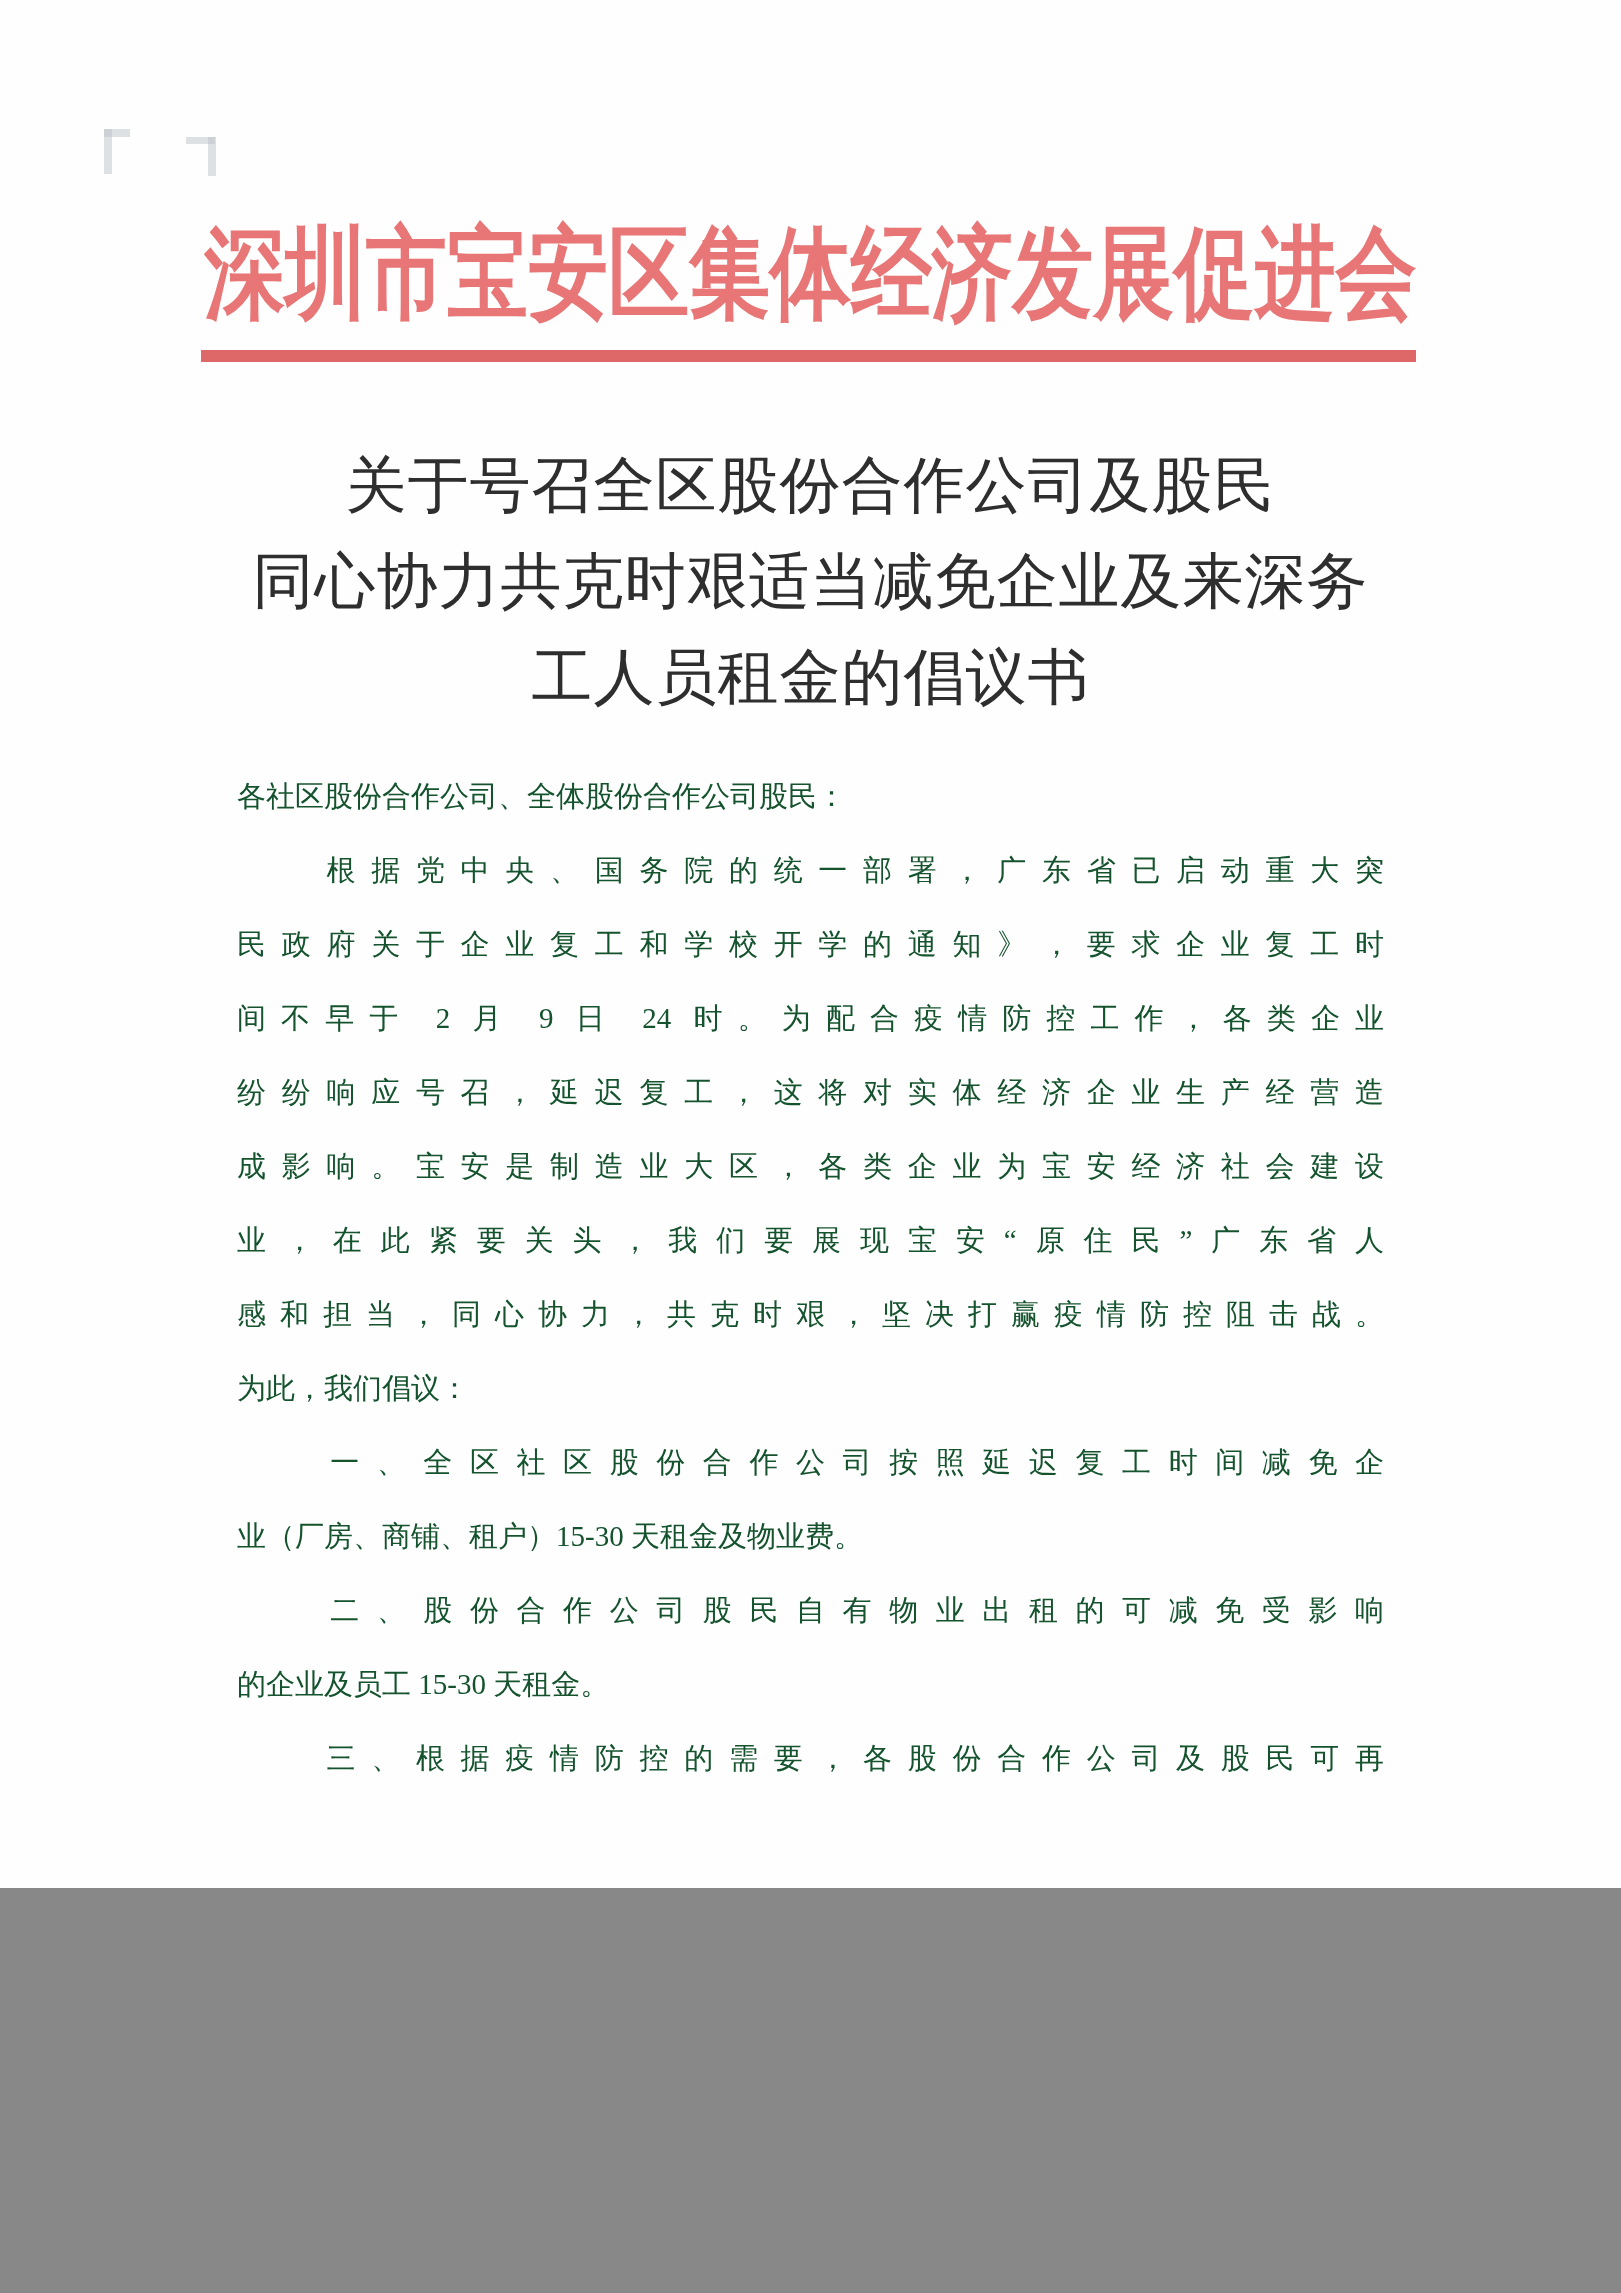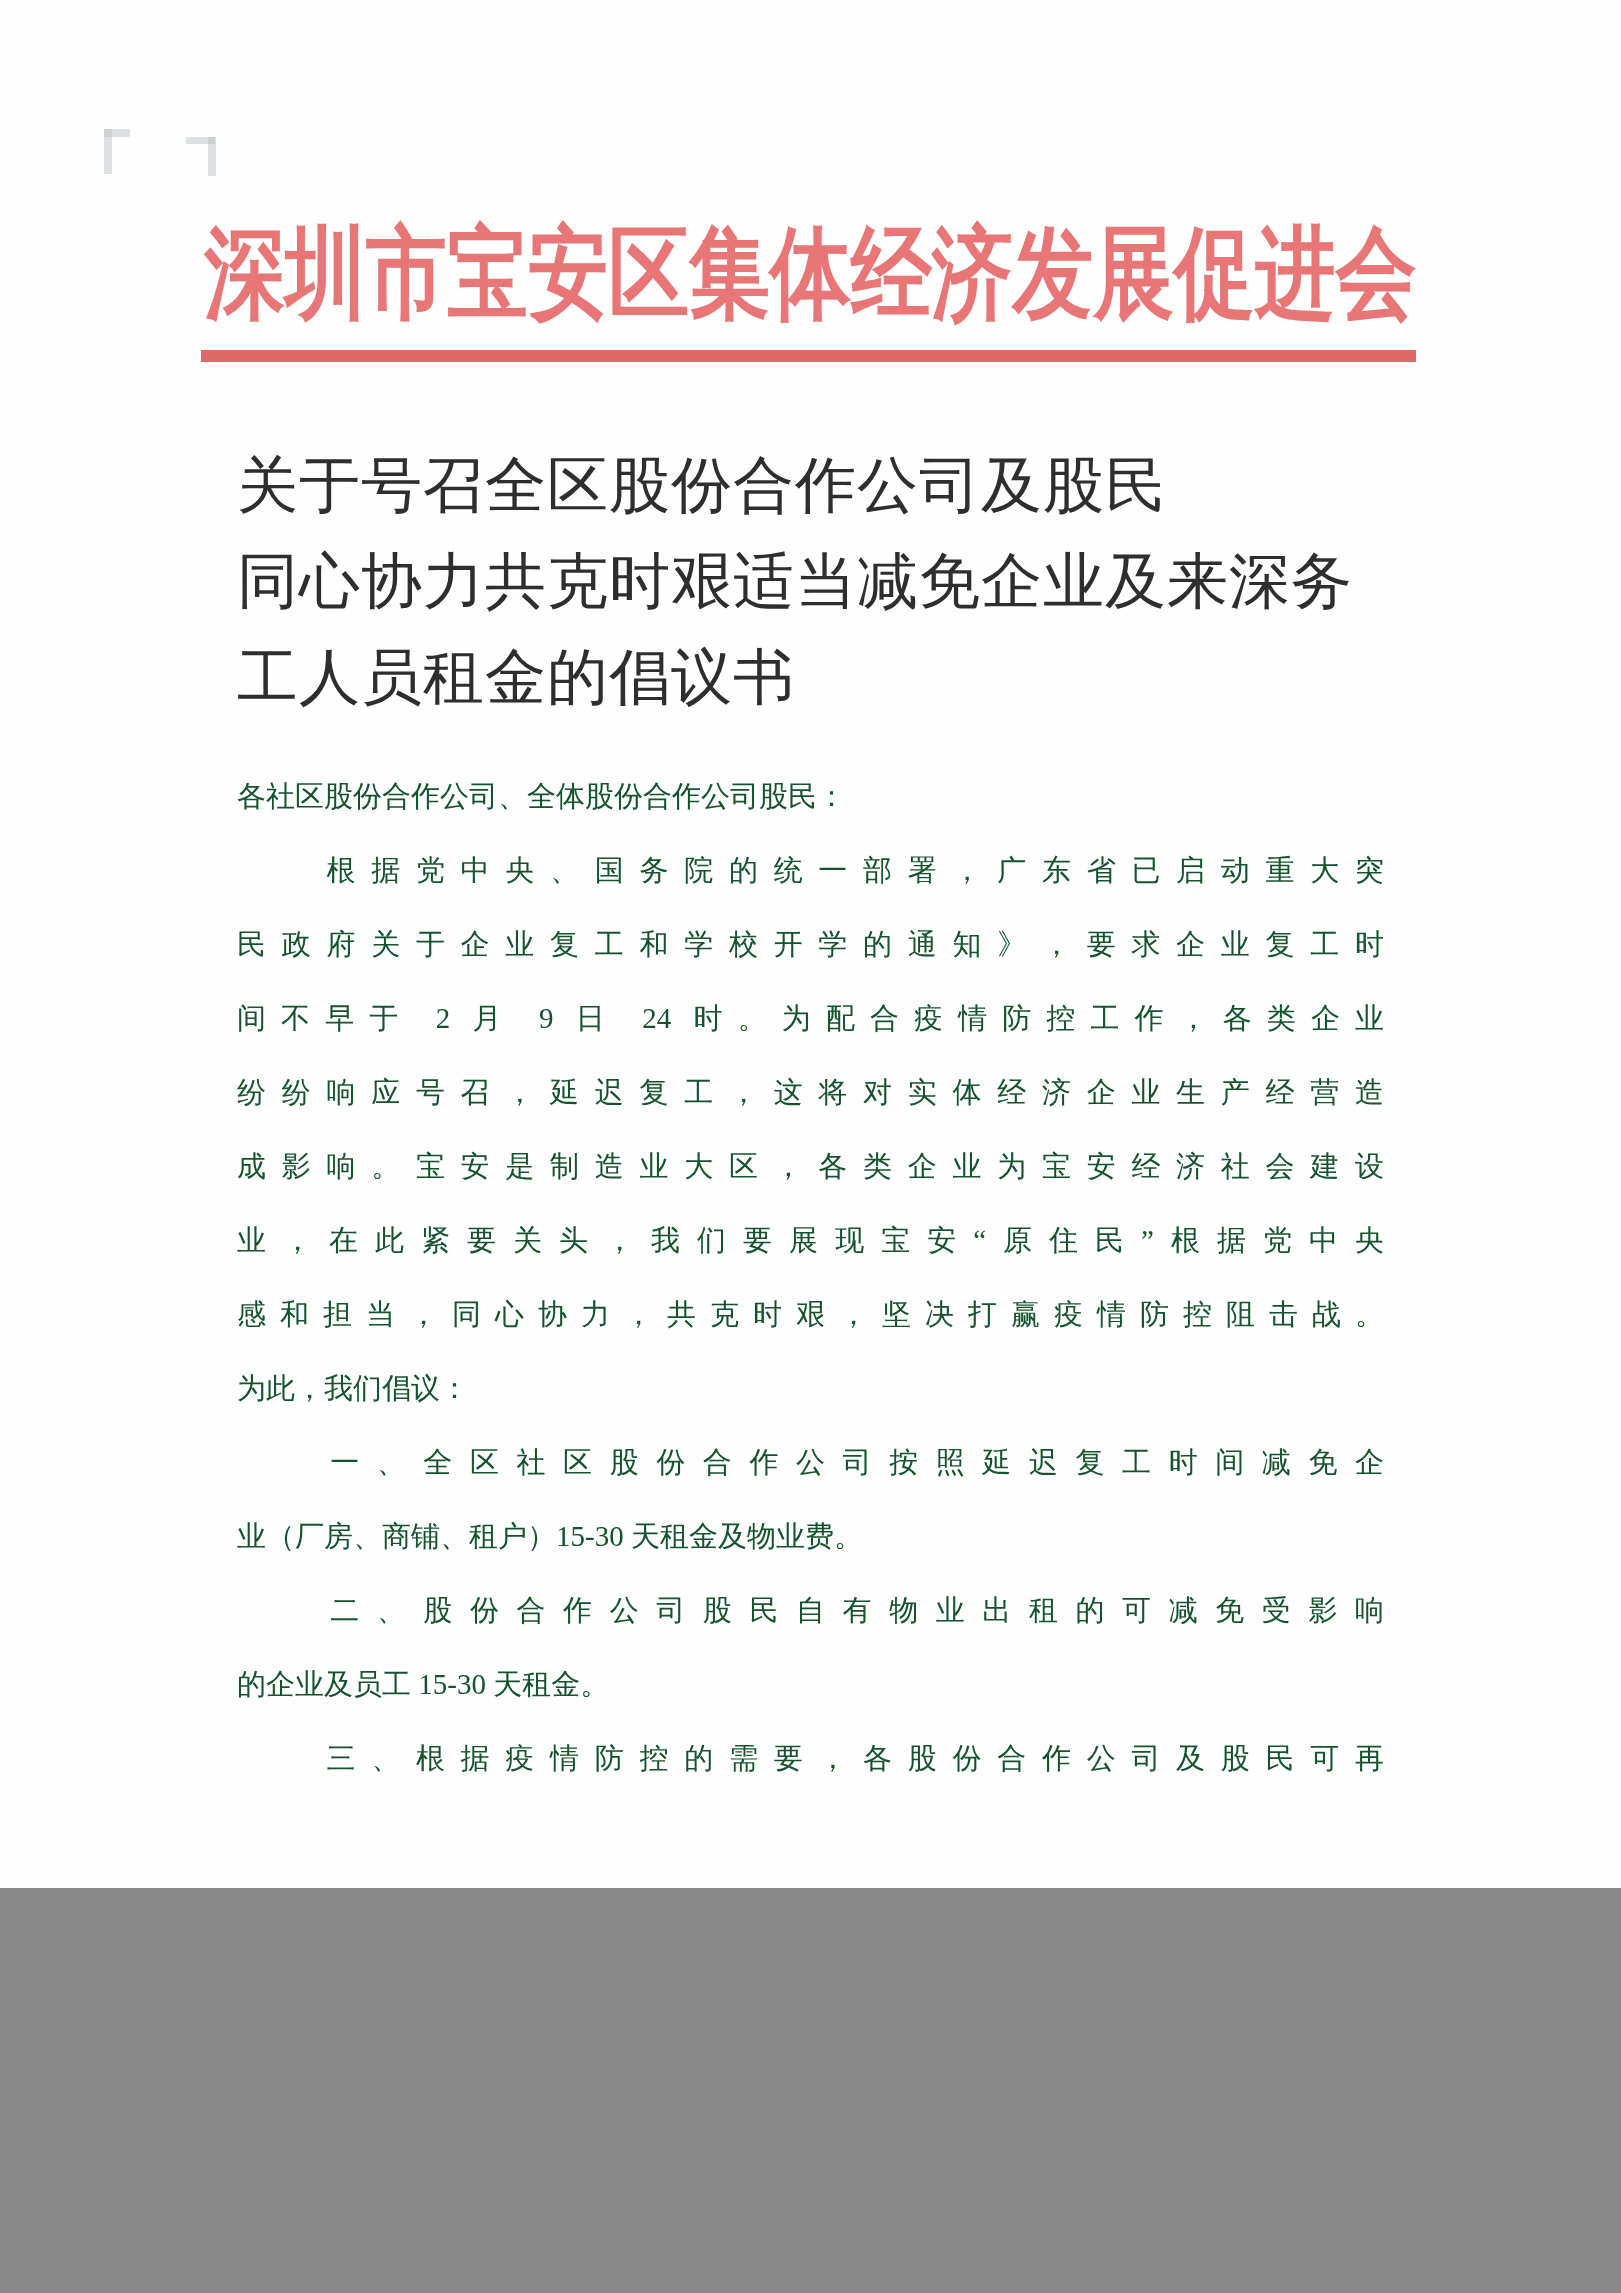--- a/index.html
+++ b/index.html
@@ -42,21 +42,21 @@
     position: absolute;
     top: 350px; left: 201px;
     width: 1215px; height: 11.8px;
   }
 
   
   .doc-title {
     position: absolute;
     top: 438px; left: 237px;
     width: 1147px;
-    text-align: left;
+    text-align: center;
     color: #2e2e2e;
     font-size: 61px;
     line-height: 96px;
     letter-spacing: 1px;
   }
   .title-line { height: 96px; overflow: hidden; }
 
   
   .doc-body {
     position: absolute;
@@ -110,21 +110,21 @@
       <div class="title-line">工人员租金的倡议书</div>
     </div>
 
   <div class="doc-body">
       <div class="body-line align-left">各社区股份合作公司、全体股份合作公司股民：</div>
       <div class="body-line align-justify">　　根据党中央、国务院的统一部署，广东省已启动重大突</div>
       <div class="body-line align-justify">民政府关于企业复工和学校开学的通知》，要求企业复工时</div>
       <div class="body-line align-justify">间不早于 2 月 9 日 24 时。为配合疫情防控工作，各类企业</div>
       <div class="body-line align-justify">纷纷响应号召，延迟复工，这将对实体经济企业生产经营造</div>
       <div class="body-line align-justify">成影响。宝安是制造业大区，各类企业为宝安经济社会建设</div>
-      <div class="body-line align-justify">业，在此紧要关头，我们要展现宝安“原住民”根据党中央</div>
+      <div class="body-line align-justify">业，在此紧要关头，我们要展现宝安“原住民”广东省人</div>
       <div class="body-line align-justify">感和担当，同心协力，共克时艰，坚决打赢疫情防控阻击战。</div>
       <div class="body-line align-left">为此，我们倡议：</div>
       <div class="body-line align-justify">　　一、全区社区股份合作公司按照延迟复工时间减免企</div>
       <div class="body-line align-left">业（厂房、商铺、租户）15-30 天租金及物业费。</div>
       <div class="body-line align-justify">　　二、股份合作公司股民自有物业出租的可减免受影响</div>
       <div class="body-line align-left">的企业及员工 15-30 天租金。</div>
       <div class="body-line align-justify">　　三、根据疫情防控的需要，各股份合作公司及股民可再</div>
     </div>
 
   <div class="bleed">

